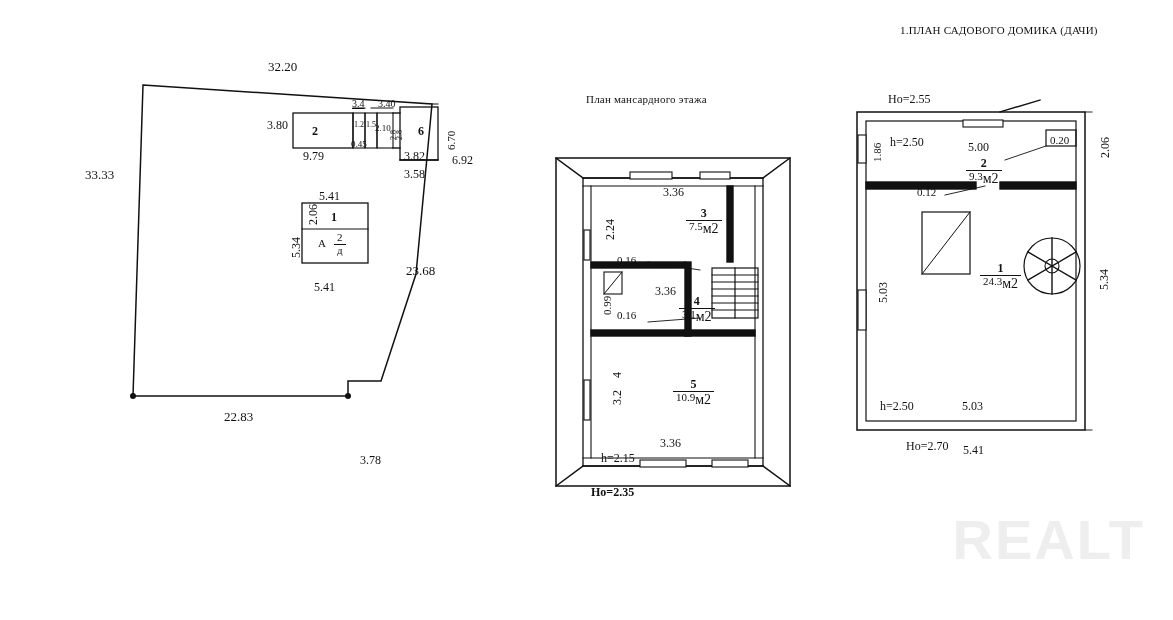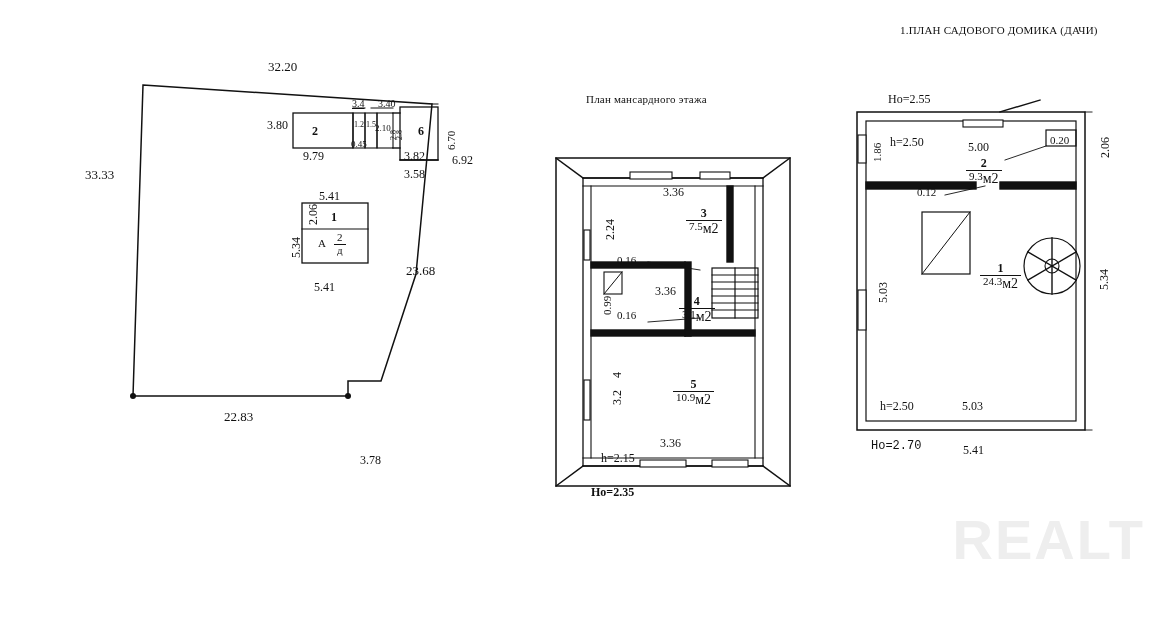--- a/index.html
+++ b/index.html
@@ -274,21 +274,21 @@
   <div class="lbl t12" style="left:968px; top:141px;">5.00</div>
   <div class="lbl t11" style="left:1050px; top:135px;">0.20</div>
   <div class="lbl t12 rot90" style="left:1099px; top:158px;">2.06</div>
   <div class="lbl t11 rot90" style="left:872px; top:162px;">1.86</div>
   <div class="lbl t11" style="left:917px; top:187px;">0.12</div>
   <div class="lbl t12 rot90" style="left:877px; top:303px;">5.03</div>
   <div class="lbl t12" style="left:962px; top:400px;">5.03</div>
   <div class="lbl t12" style="left:963px; top:444px;">5.41</div>
   <div class="lbl t12 rot90" style="left:1098px; top:290px;">5.34</div>
   <div class="lbl t12" style="left:880px; top:400px;">h=2.50</div>
-  <div class="lbl t12" style="left:871px; top:440px;font-family:Liberation Mono, monospace;">Но=2.70</div>
+  <div class="lbl t12" style="left:906px; top:440px;">Но=2.70</div>
 
   <div class="lbl" style="left:966px; top:157px; text-align:center;">
     <span class="frac">
       <span class="top room-num bold">2</span>
       <span class="bot room-area"><span>9.3</span><span class="sub">м2</span></span>
     </span>
   </div>
 
   <div class="lbl" style="left:980px; top:262px; text-align:center;">
     <span class="frac">

